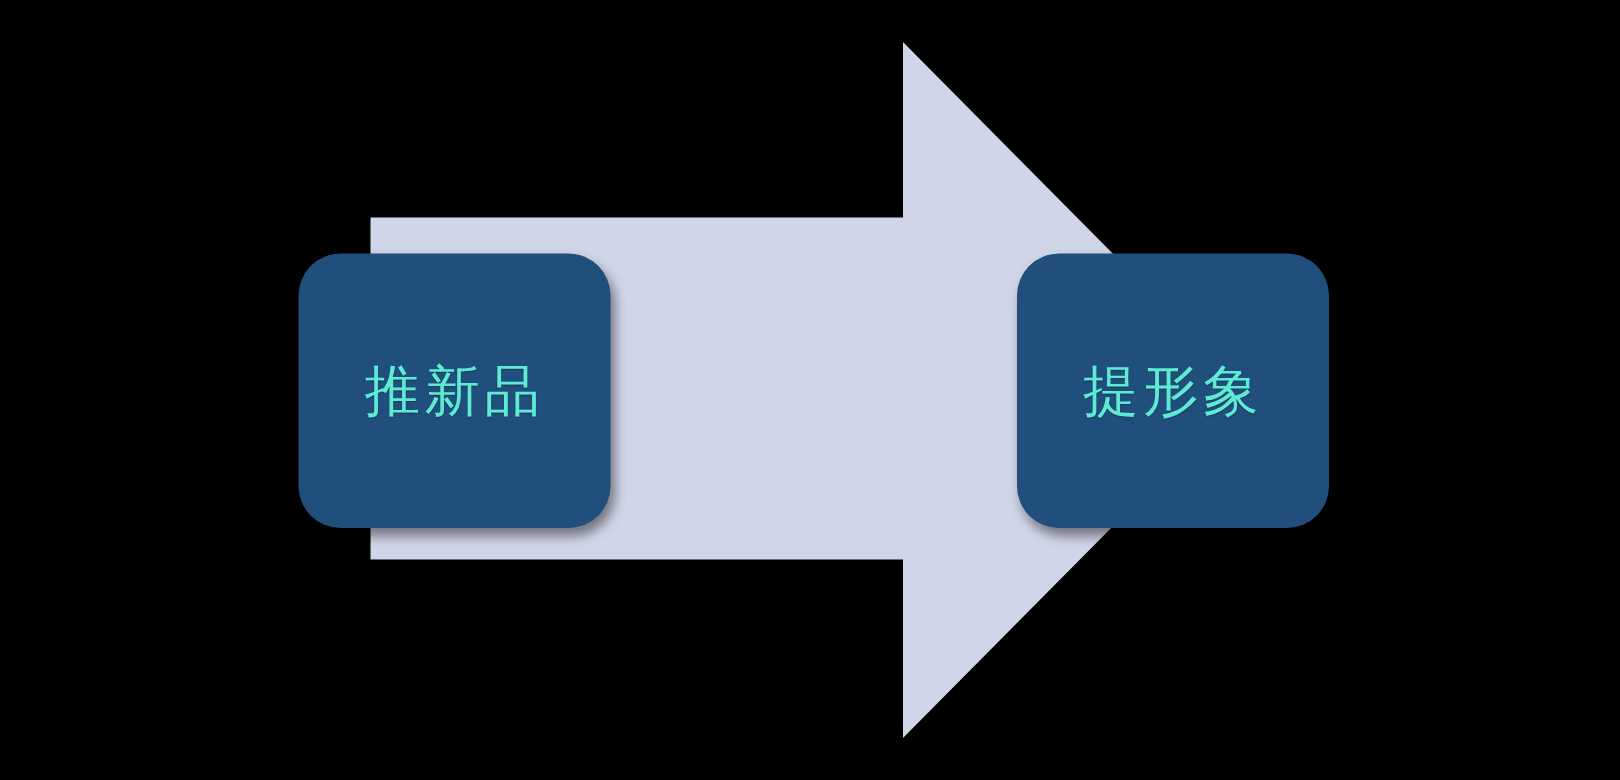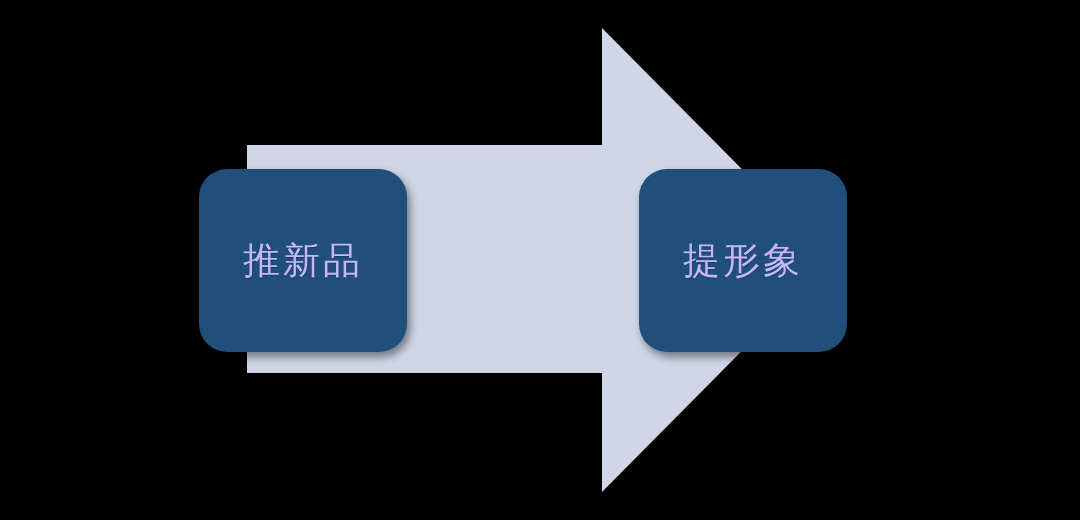--- a/index.html
+++ b/index.html
@@ -33,23 +33,23 @@
     height: 183px;
     background: #1F4F7A;
     border-radius: 28px;
     box-shadow: 3px 5px 8px rgba(0,0,0,0.45);
     display: flex;
     align-items: center;
     justify-content: center;
   }
   .box-1 { left: 199px; }
   .box-2 { left: 438px; }
-  .box-3 { left: 639px; align-items: center; }
+  .box-3 { left: 678px; align-items: center; }
   .step-label {
-    color: #c4b5fd;
+    color: #5eead4;
     font-size: 37px;
     letter-spacing: 3px;
     line-height: 1;
     white-space: nowrap;
     text-shadow: 0 1px 1px rgba(0,0,0,0.25);
   }
 </style>
 </head>
 <body>
 

